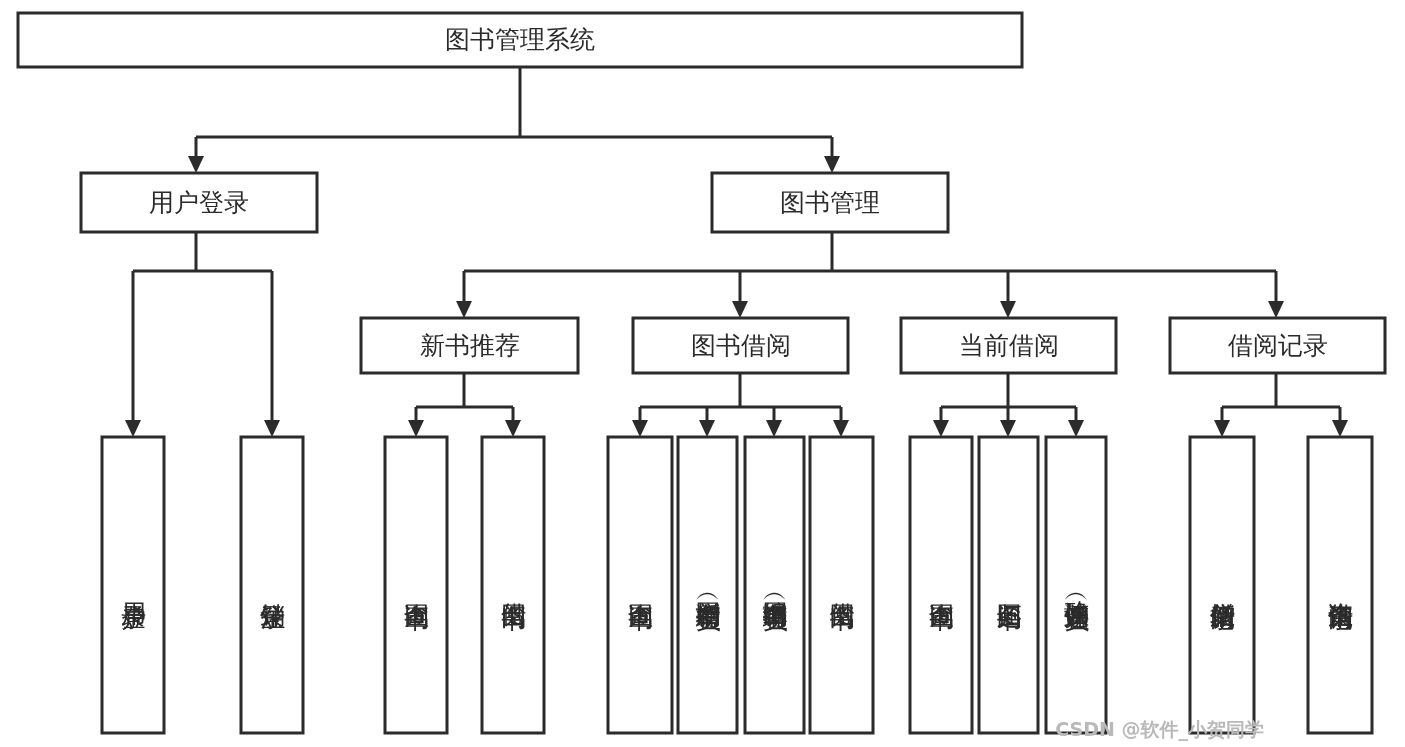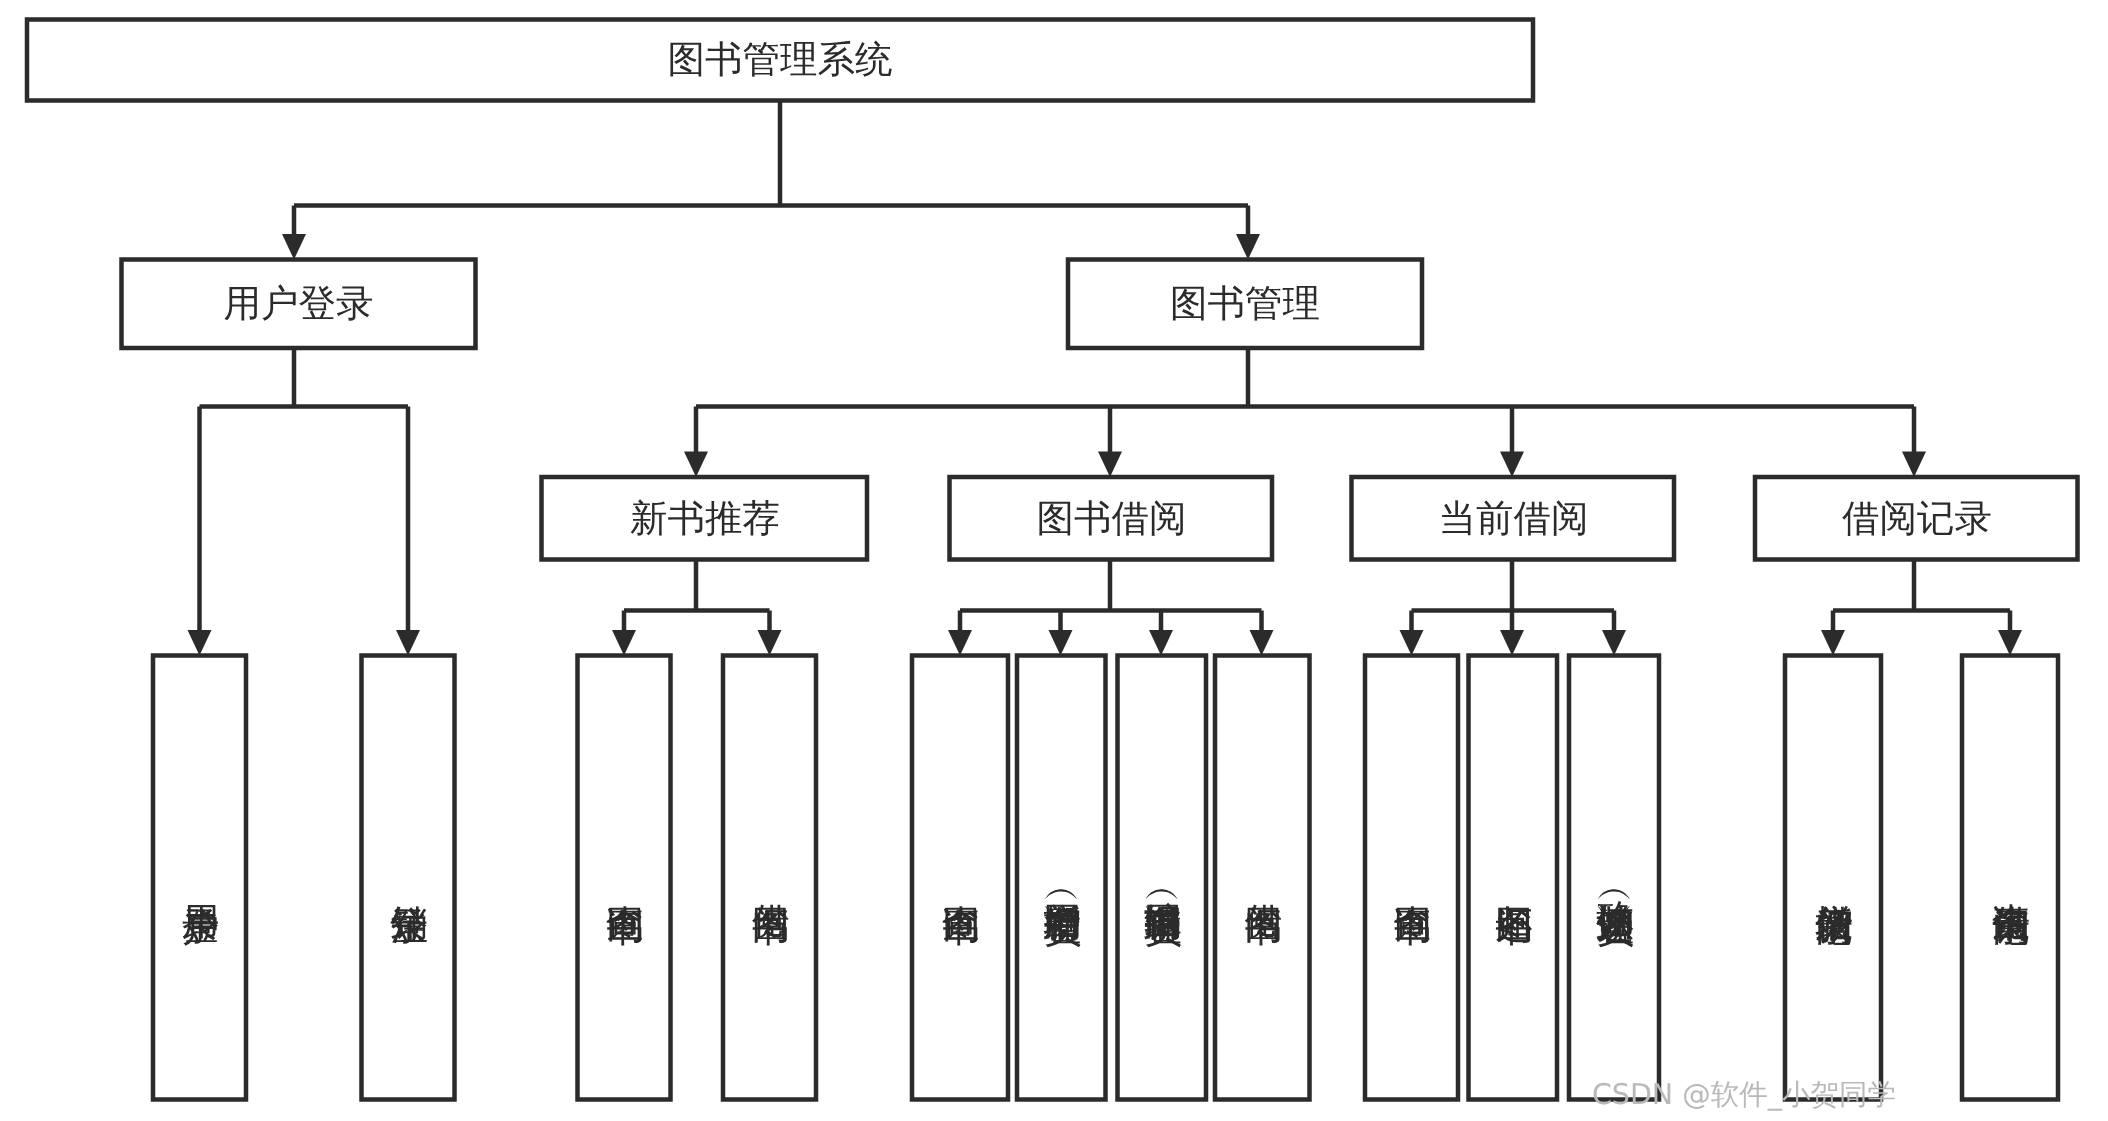--- a/index.html
+++ b/index.html
@@ -28,21 +28,21 @@
     font-size:25px;line-height:1.06;color:#2b2b2b;
     letter-spacing:1px;
     display:flex;align-items:center;justify-content:center;
     text-align:center;
     white-space:nowrap;
     pointer-events:none;
   }
   .watermark{
     position:absolute;right:8px;bottom:4px;
     font-family:"DejaVu Sans","Liberation Sans",sans-serif;
-    font-size:19px;color:#b9b9b9;white-space:nowrap;
+    font-size:19px;color:#b9b9b9;white-space:nowrap;font-weight:bold;
   }
 </style>
 </head>
 <body>
 
 <div id="stage">
 
   <svg id="diagram" viewBox="0 0 1405 747">
     <defs>
       <marker id="arrow" viewBox="0 0 12 12" refX="6" refY="10" markerWidth="11" markerHeight="11" orient="auto-start-reverse">

